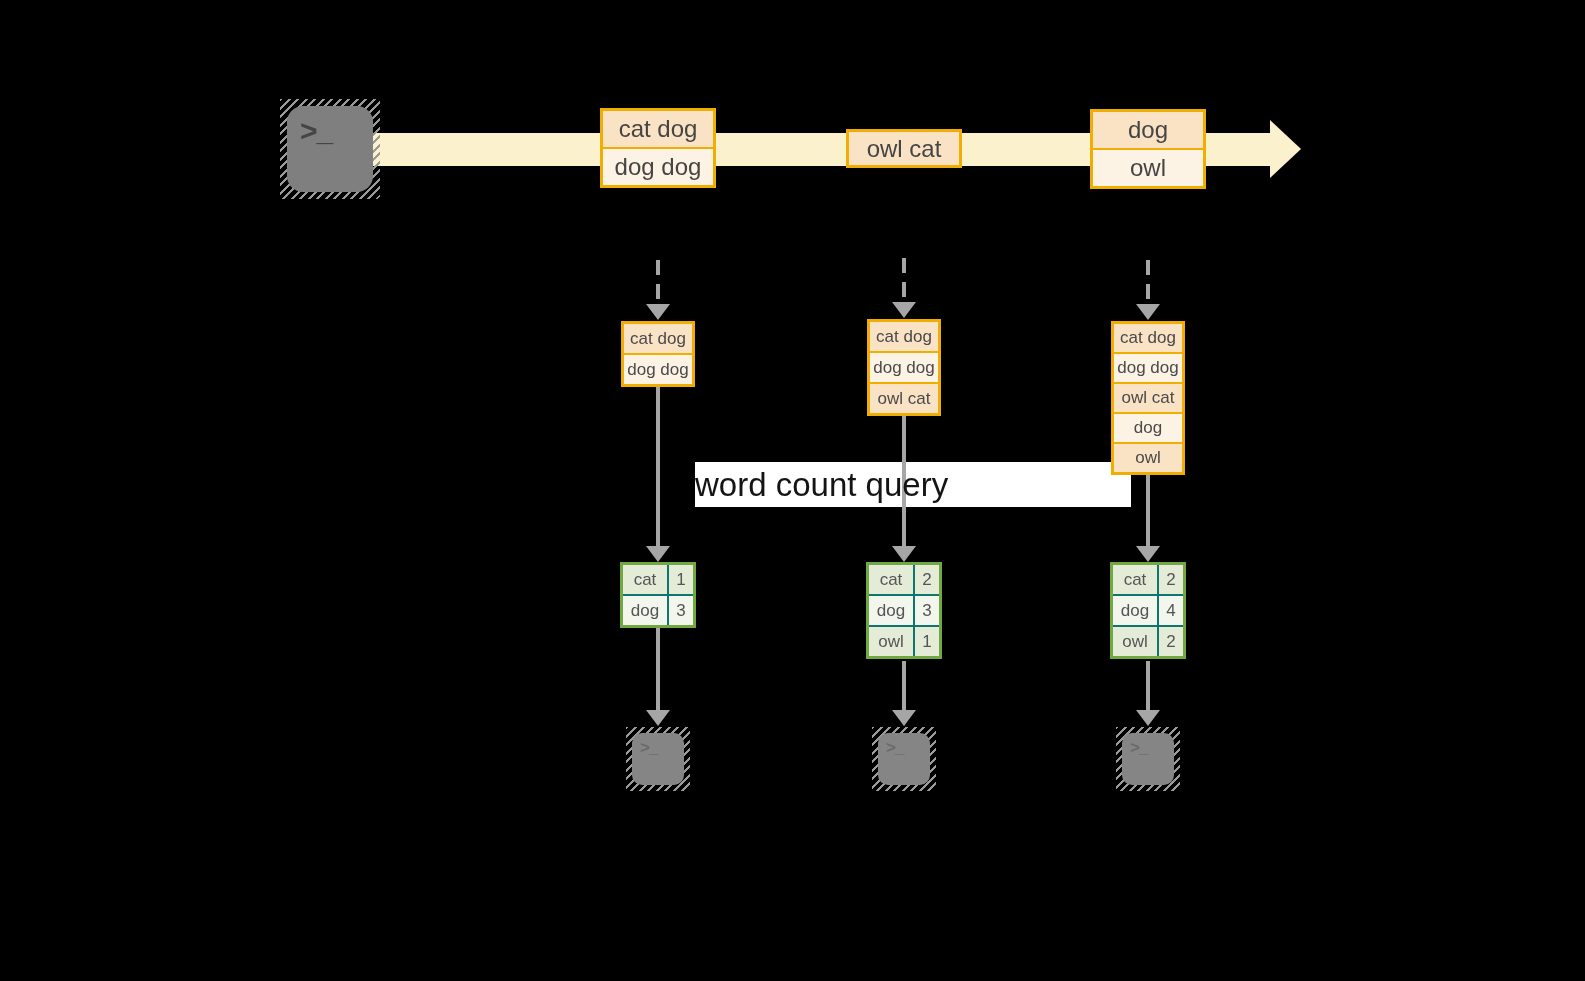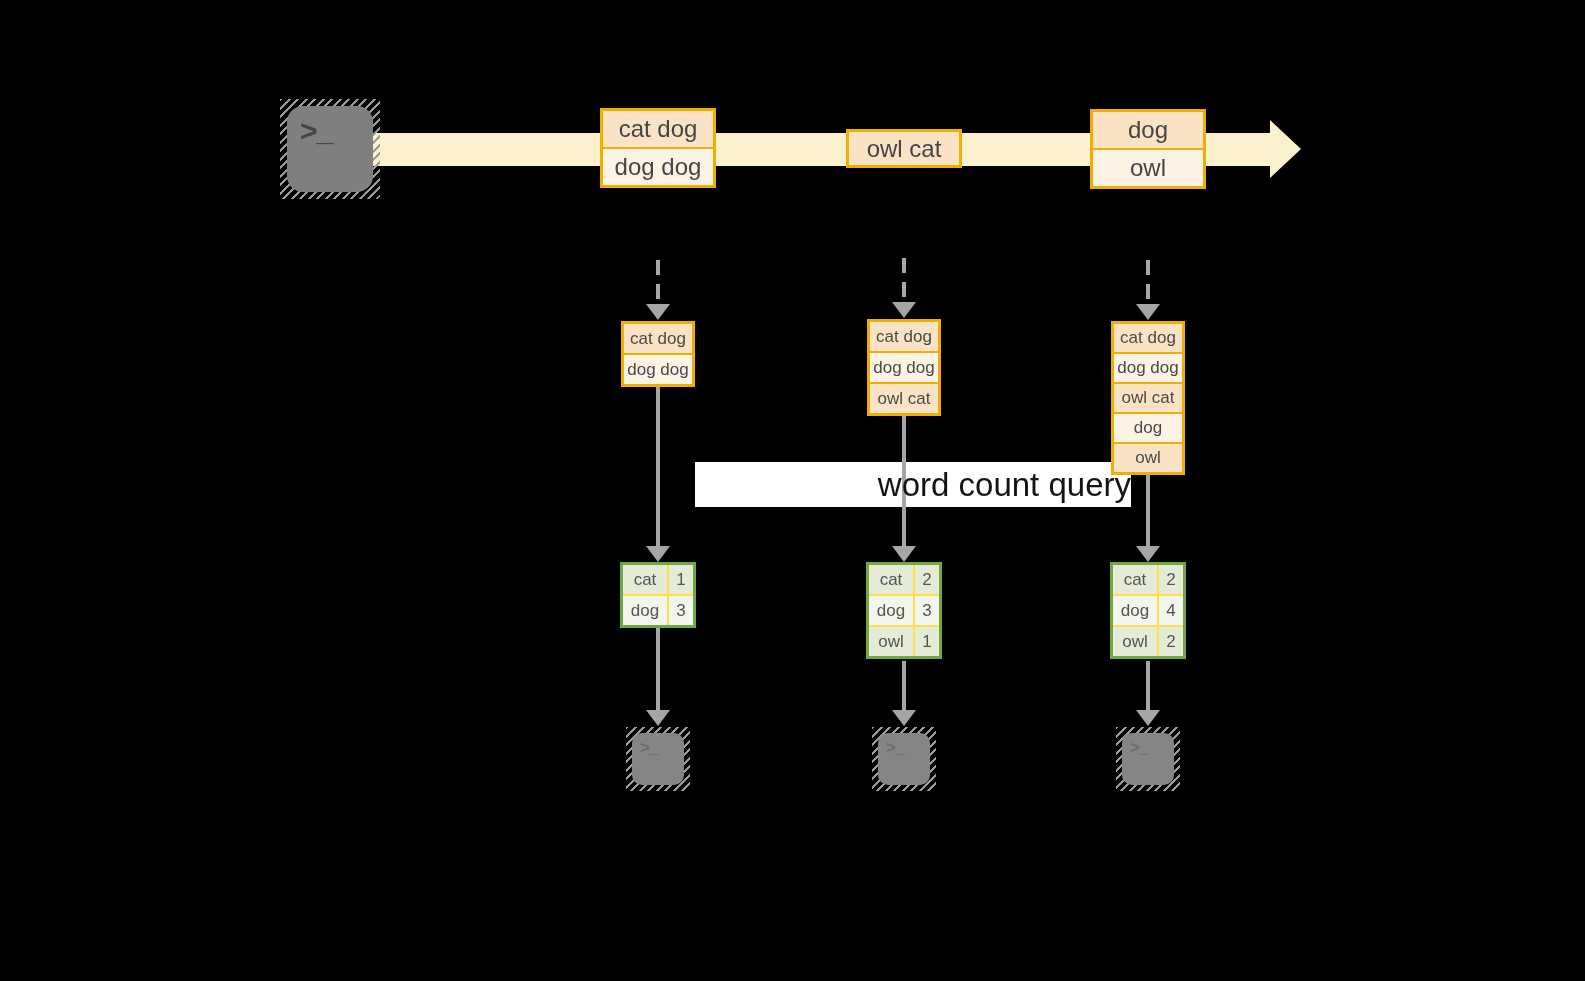--- a/index.html
+++ b/index.html
@@ -35,24 +35,24 @@
   .vline{position:absolute;width:4px;background:#a6a6a6;z-index:2;}
   .vdash{position:absolute;width:4px;z-index:2;
          background:repeating-linear-gradient(to bottom,#a6a6a6 0 15px,transparent 15px 24px);}
   .ahead{position:absolute;width:0;height:0;z-index:2;
          border-left:12px solid transparent;border-right:12px solid transparent;
          border-top:16px solid #a6a6a6;}
 
   
   .qband{position:absolute;left:695px;top:462px;width:436px;height:45px;background:#ffffff;z-index:1;}
   .qlabel{position:absolute;left:695px;top:462px;width:436px;height:45px;line-height:45px;
-          text-align:right;font-size:33px;color:#141414;z-index:3;}
+          text-align:left;font-size:33px;color:#141414;z-index:3;}
 
   
-  .gtable{position:absolute;border:3px solid #72a841;background:#fde047;z-index:4;
+  .gtable{position:absolute;border:3px solid #72a841;background:#0f766e;z-index:4;
           display:grid;grid-template-columns:44px 24px;gap:2px;}
   .gcell{height:29px;line-height:29px;font-size:17px;text-align:center;color:#555;background:#f2f6ed;}
   .gcell:nth-child(4n+1),.gcell:nth-child(4n+2){background:#e4ecd7;}
 </style>
 </head>
 <body>
 
 <div id="canvas">
 
   <div class="band"></div>

